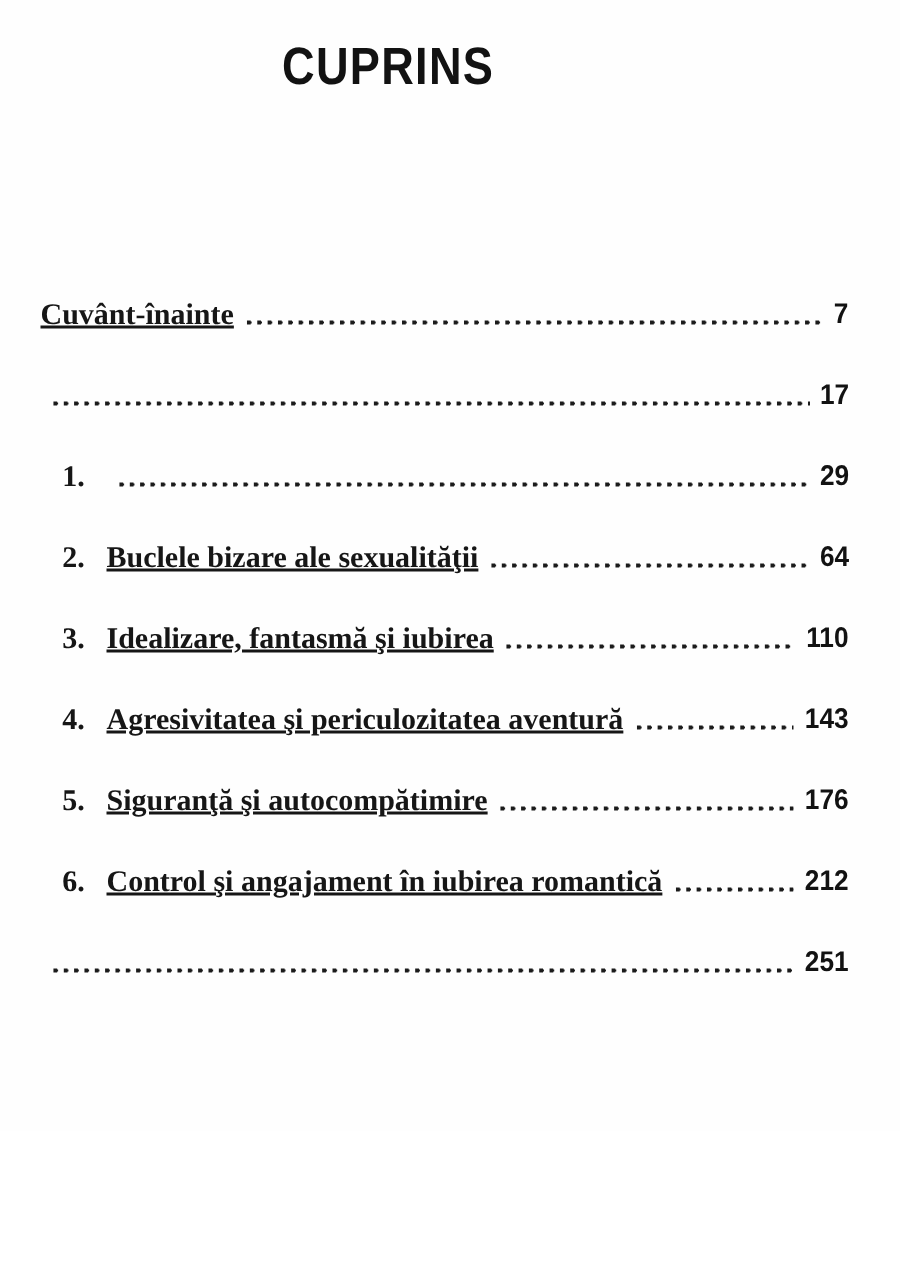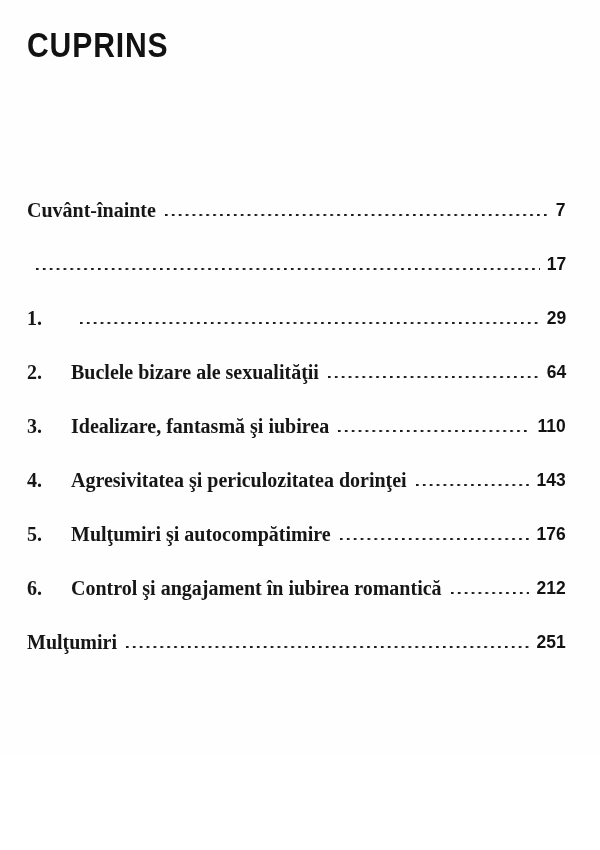--- a/index.html
+++ b/index.html
@@ -10,20 +10,21 @@
   .page {
     position: relative;
     width: 600px;
     height: 754px;
     box-sizing: border-box;
     background: #fefefe;
     padding: 28px 34px 0 27px;
     overflow: hidden;
     color: #161616;
     font-family: "Liberation Serif", serif;
+    text-align: center;
   }
   .page-title {
     margin: 0;
     font-family: "Liberation Sans", sans-serif;
     font-weight: 800;
     font-size: 35px;
     line-height: 34px;
     letter-spacing: 1px;
     color: #121212;
     transform: scaleX(0.86);
@@ -45,20 +46,21 @@
   }
   .toc-num {
     flex: none;
     width: 44px;
     color: #161616;
   }
   .toc-num:empty { display: none; }
   .toc-label {
     flex: none;
     color: #161616;
+    text-decoration: underline;
   }
   .toc-leader {
     flex: 1 1 auto;
     min-width: 12px;
     height: 4px;
     align-self: flex-end;
     margin: 0 5px 6px 8px;
     background-image: radial-gradient(circle 1.55px at 2px 2px, #1b1b1b 98%, rgba(0,0,0,0) 100%);
     background-size: 6.9px 4px;
     background-repeat: repeat-x;
@@ -110,39 +112,38 @@
 
   <div class="toc-row">
     <span class="toc-num">3.</span>
     <span class="toc-label">Idealizare, fantasmă şi iubirea</span>
     <span class="toc-leader"></span>
     <span class="toc-page">110</span>
   </div>
 
   <div class="toc-row">
     <span class="toc-num">4.</span>
-    <span class="toc-label">Agresivitatea şi periculozitatea dorinţei</span>
+    <span class="toc-label">Agresivitatea şi periculozitatea aventură</span>
     <span class="toc-leader"></span>
     <span class="toc-page">143</span>
   </div>
 
   <div class="toc-row">
     <span class="toc-num">5.</span>
-    <span class="toc-label">Mulţumiri şi autocompătimire</span>
+    <span class="toc-label">Siguranţă şi autocompătimire</span>
     <span class="toc-leader"></span>
     <span class="toc-page">176</span>
   </div>
 
   <div class="toc-row">
     <span class="toc-num">6.</span>
     <span class="toc-label">Control şi angajament în iubirea romantică</span>
     <span class="toc-leader"></span>
     <span class="toc-page">212</span>
   </div>
 
   <div class="toc-row">
 
-    <span class="toc-label">Mulţumiri</span>
     <span class="toc-leader"></span>
     <span class="toc-page">251</span>
   </div>
 </div>
 </div>
 
 </body></html>

